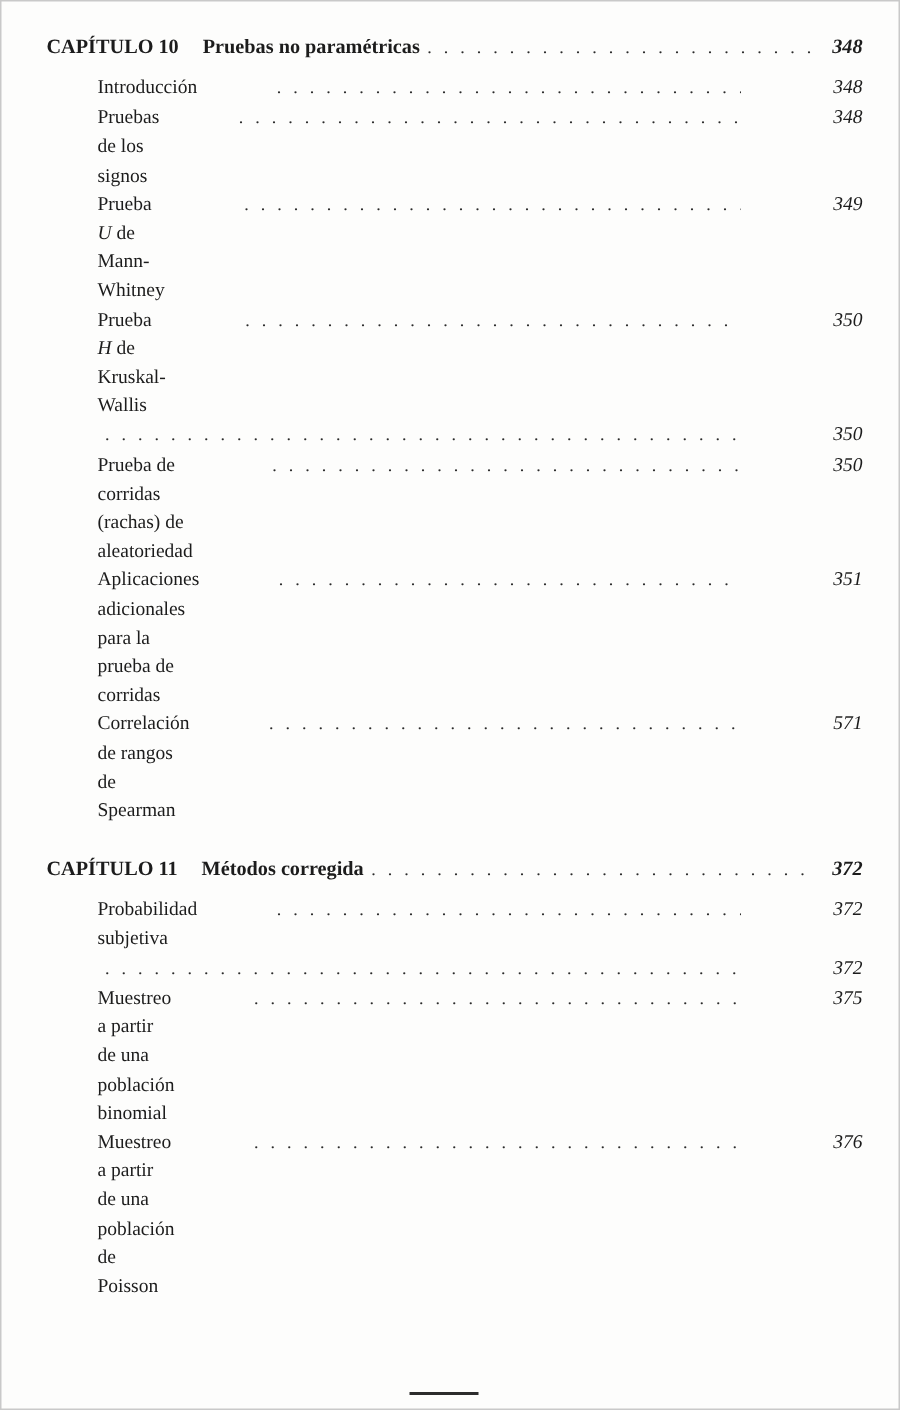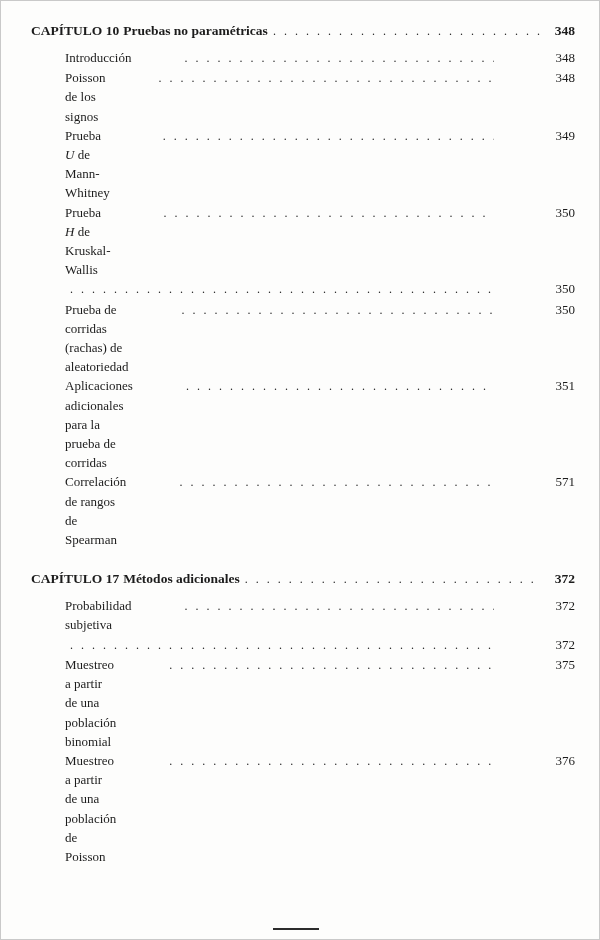--- a/index.html
+++ b/index.html
@@ -22,24 +22,24 @@
   .leader {
     flex: 1 1 auto;
     overflow: hidden;
     white-space: nowrap;
     letter-spacing: 2.5px;
     font-size: 12px;
     margin: 0 3px 0 5px;
     color: #2a2a2a;
     font-weight: normal;
   }
-  .page-num { flex: 0 0 auto; min-width: 30px; text-align: right; }
+  .page-num { flex: 0 0 auto; min-width: 30px; text-align: right; font-style: italic; }
 
   .chapter-heading { font-weight: bold; font-size: 13.5px; line-height: 19px; margin-bottom: 7px; }
-  .chap-label { margin-right: 4px; white-space: nowrap; }
+  .chap-label { margin-right: 16px; white-space: nowrap; }
   .chap-title { white-space: nowrap; }
 
   .entries { margin-left: 34px; margin-bottom: 20px; }
   .entry { font-size: 13px; line-height: 19.2px; font-weight: normal; gap: 48px; }
   .entry .page-num { font-weight: normal; }
   .footer-rule {
     position: absolute;
     left: 272px;
     bottom: 9px;
     width: 46px;
@@ -58,21 +58,21 @@
         <span class="leader">. . . . . . . . . . . . . . . . . . . . . . . . . . . . . . . . . . . . . . . . . . . . . . . . . . . . . . . . . . . . . . . . . . . . . . . . . . . . . . . . . . . . . . . . . . . . . . . . . . . . . . . . . . . . . . . . . . . . . . . . . . . . . . . . . . . . . . . . . . . . </span>
         <span class="page-num">348</span>
       </div>
       <div class="entries">
         <div class="row entry">
           <span class="entry-title">Introducción</span>
           <span class="leader">. . . . . . . . . . . . . . . . . . . . . . . . . . . . . . . . . . . . . . . . . . . . . . . . . . . . . . . . . . . . . . . . . . . . . . . . . . . . . . . . . . . . . . . . . . . . . . . . . . . . . . . . . . . . . . . . . . . . . . . . . . . . . . . . . . . . . . . . . . . . </span>
           <span class="page-num">348</span>
         </div>
         <div class="row entry">
-          <span class="entry-title">Poisson de los signos</span>
+          <span class="entry-title">Pruebas de los signos</span>
           <span class="leader">. . . . . . . . . . . . . . . . . . . . . . . . . . . . . . . . . . . . . . . . . . . . . . . . . . . . . . . . . . . . . . . . . . . . . . . . . . . . . . . . . . . . . . . . . . . . . . . . . . . . . . . . . . . . . . . . . . . . . . . . . . . . . . . . . . . . . . . . . . . . </span>
           <span class="page-num">348</span>
         </div>
         <div class="row entry">
           <span class="entry-title">Prueba <i>U</i> de Mann-Whitney</span>
           <span class="leader">. . . . . . . . . . . . . . . . . . . . . . . . . . . . . . . . . . . . . . . . . . . . . . . . . . . . . . . . . . . . . . . . . . . . . . . . . . . . . . . . . . . . . . . . . . . . . . . . . . . . . . . . . . . . . . . . . . . . . . . . . . . . . . . . . . . . . . . . . . . . </span>
           <span class="page-num">349</span>
         </div>
         <div class="row entry">
           <span class="entry-title">Prueba <i>H</i> de Kruskal-Wallis</span>
@@ -93,22 +93,22 @@
           <span class="leader">. . . . . . . . . . . . . . . . . . . . . . . . . . . . . . . . . . . . . . . . . . . . . . . . . . . . . . . . . . . . . . . . . . . . . . . . . . . . . . . . . . . . . . . . . . . . . . . . . . . . . . . . . . . . . . . . . . . . . . . . . . . . . . . . . . . . . . . . . . . . </span>
           <span class="page-num">351</span>
         </div>
         <div class="row entry">
           <span class="entry-title">Correlación de rangos de Spearman</span>
           <span class="leader">. . . . . . . . . . . . . . . . . . . . . . . . . . . . . . . . . . . . . . . . . . . . . . . . . . . . . . . . . . . . . . . . . . . . . . . . . . . . . . . . . . . . . . . . . . . . . . . . . . . . . . . . . . . . . . . . . . . . . . . . . . . . . . . . . . . . . . . . . . . . </span>
           <span class="page-num">571</span>
         </div>
       </div>
       <div class="row chapter-heading">
-        <span class="chap-label">CAPÍTULO 17</span>
-        <span class="chap-title">Métodos adicionales</span>
+        <span class="chap-label">CAPÍTULO 11</span>
+        <span class="chap-title">Métodos corregida</span>
         <span class="leader">. . . . . . . . . . . . . . . . . . . . . . . . . . . . . . . . . . . . . . . . . . . . . . . . . . . . . . . . . . . . . . . . . . . . . . . . . . . . . . . . . . . . . . . . . . . . . . . . . . . . . . . . . . . . . . . . . . . . . . . . . . . . . . . . . . . . . . . . . . . . </span>
         <span class="page-num">372</span>
       </div>
       <div class="entries">
         <div class="row entry">
           <span class="entry-title">Probabilidad subjetiva</span>
           <span class="leader">. . . . . . . . . . . . . . . . . . . . . . . . . . . . . . . . . . . . . . . . . . . . . . . . . . . . . . . . . . . . . . . . . . . . . . . . . . . . . . . . . . . . . . . . . . . . . . . . . . . . . . . . . . . . . . . . . . . . . . . . . . . . . . . . . . . . . . . . . . . . </span>
           <span class="page-num">372</span>
         </div>
         <div class="row entry">

